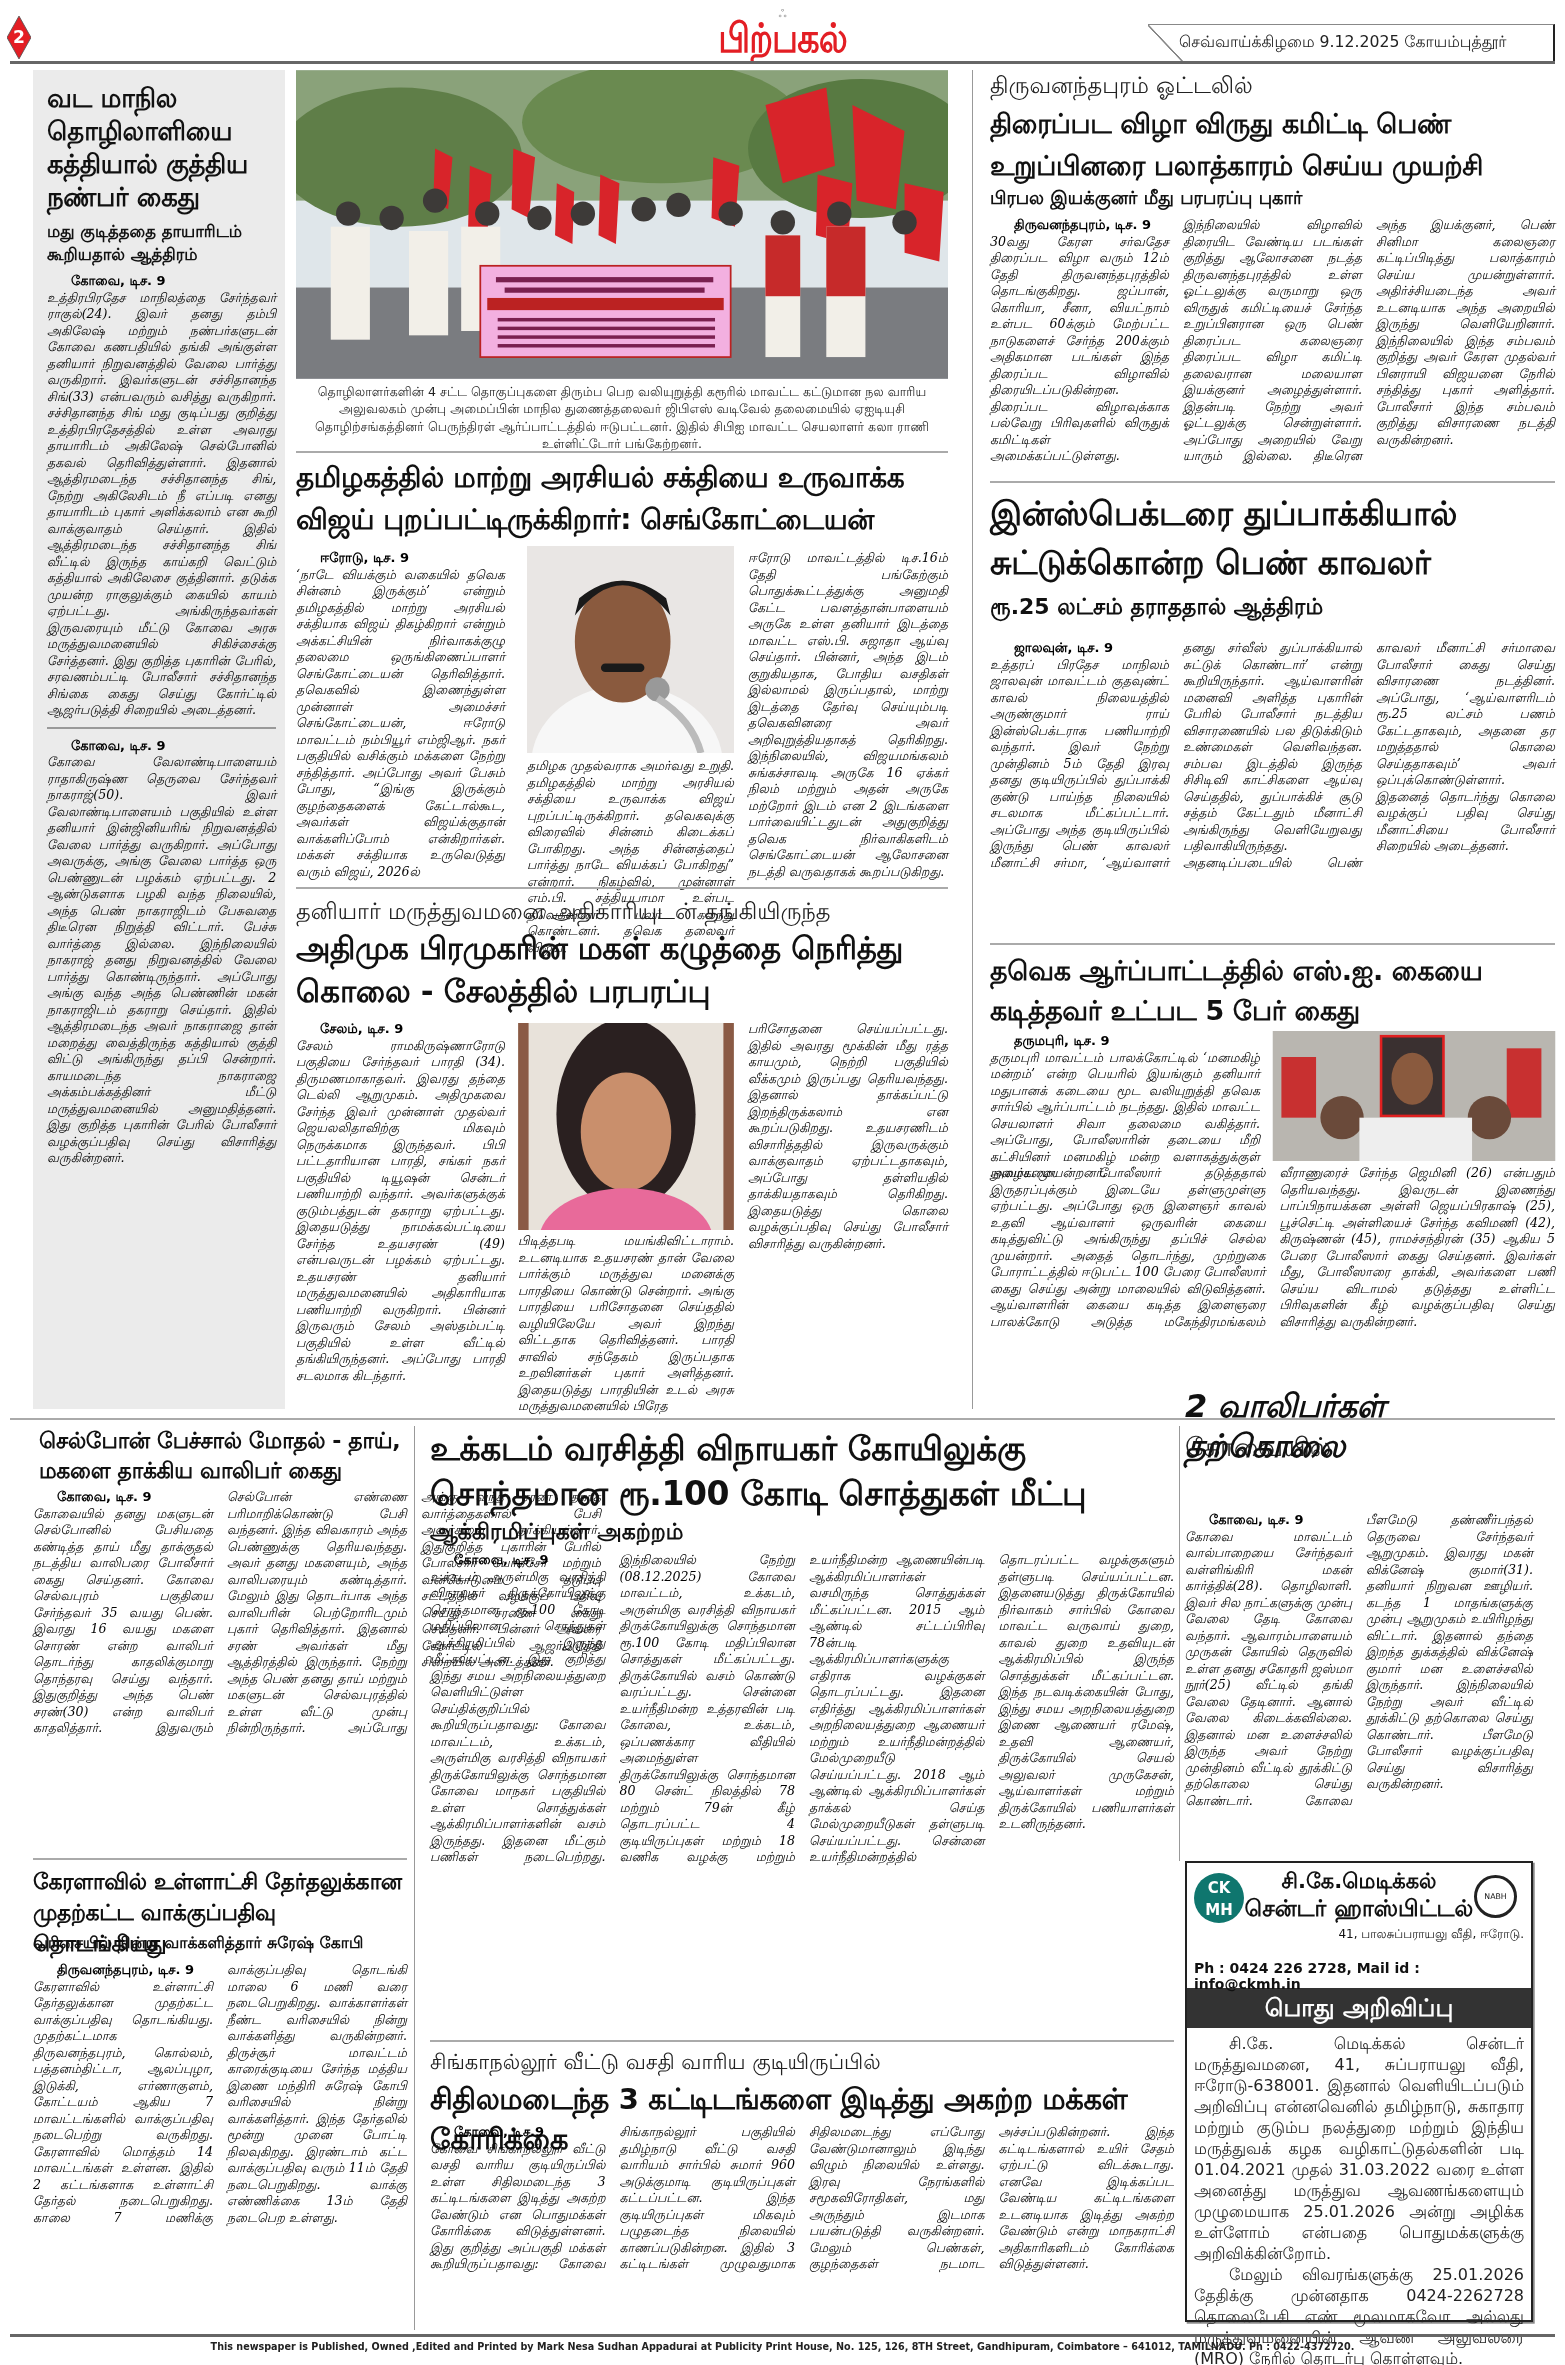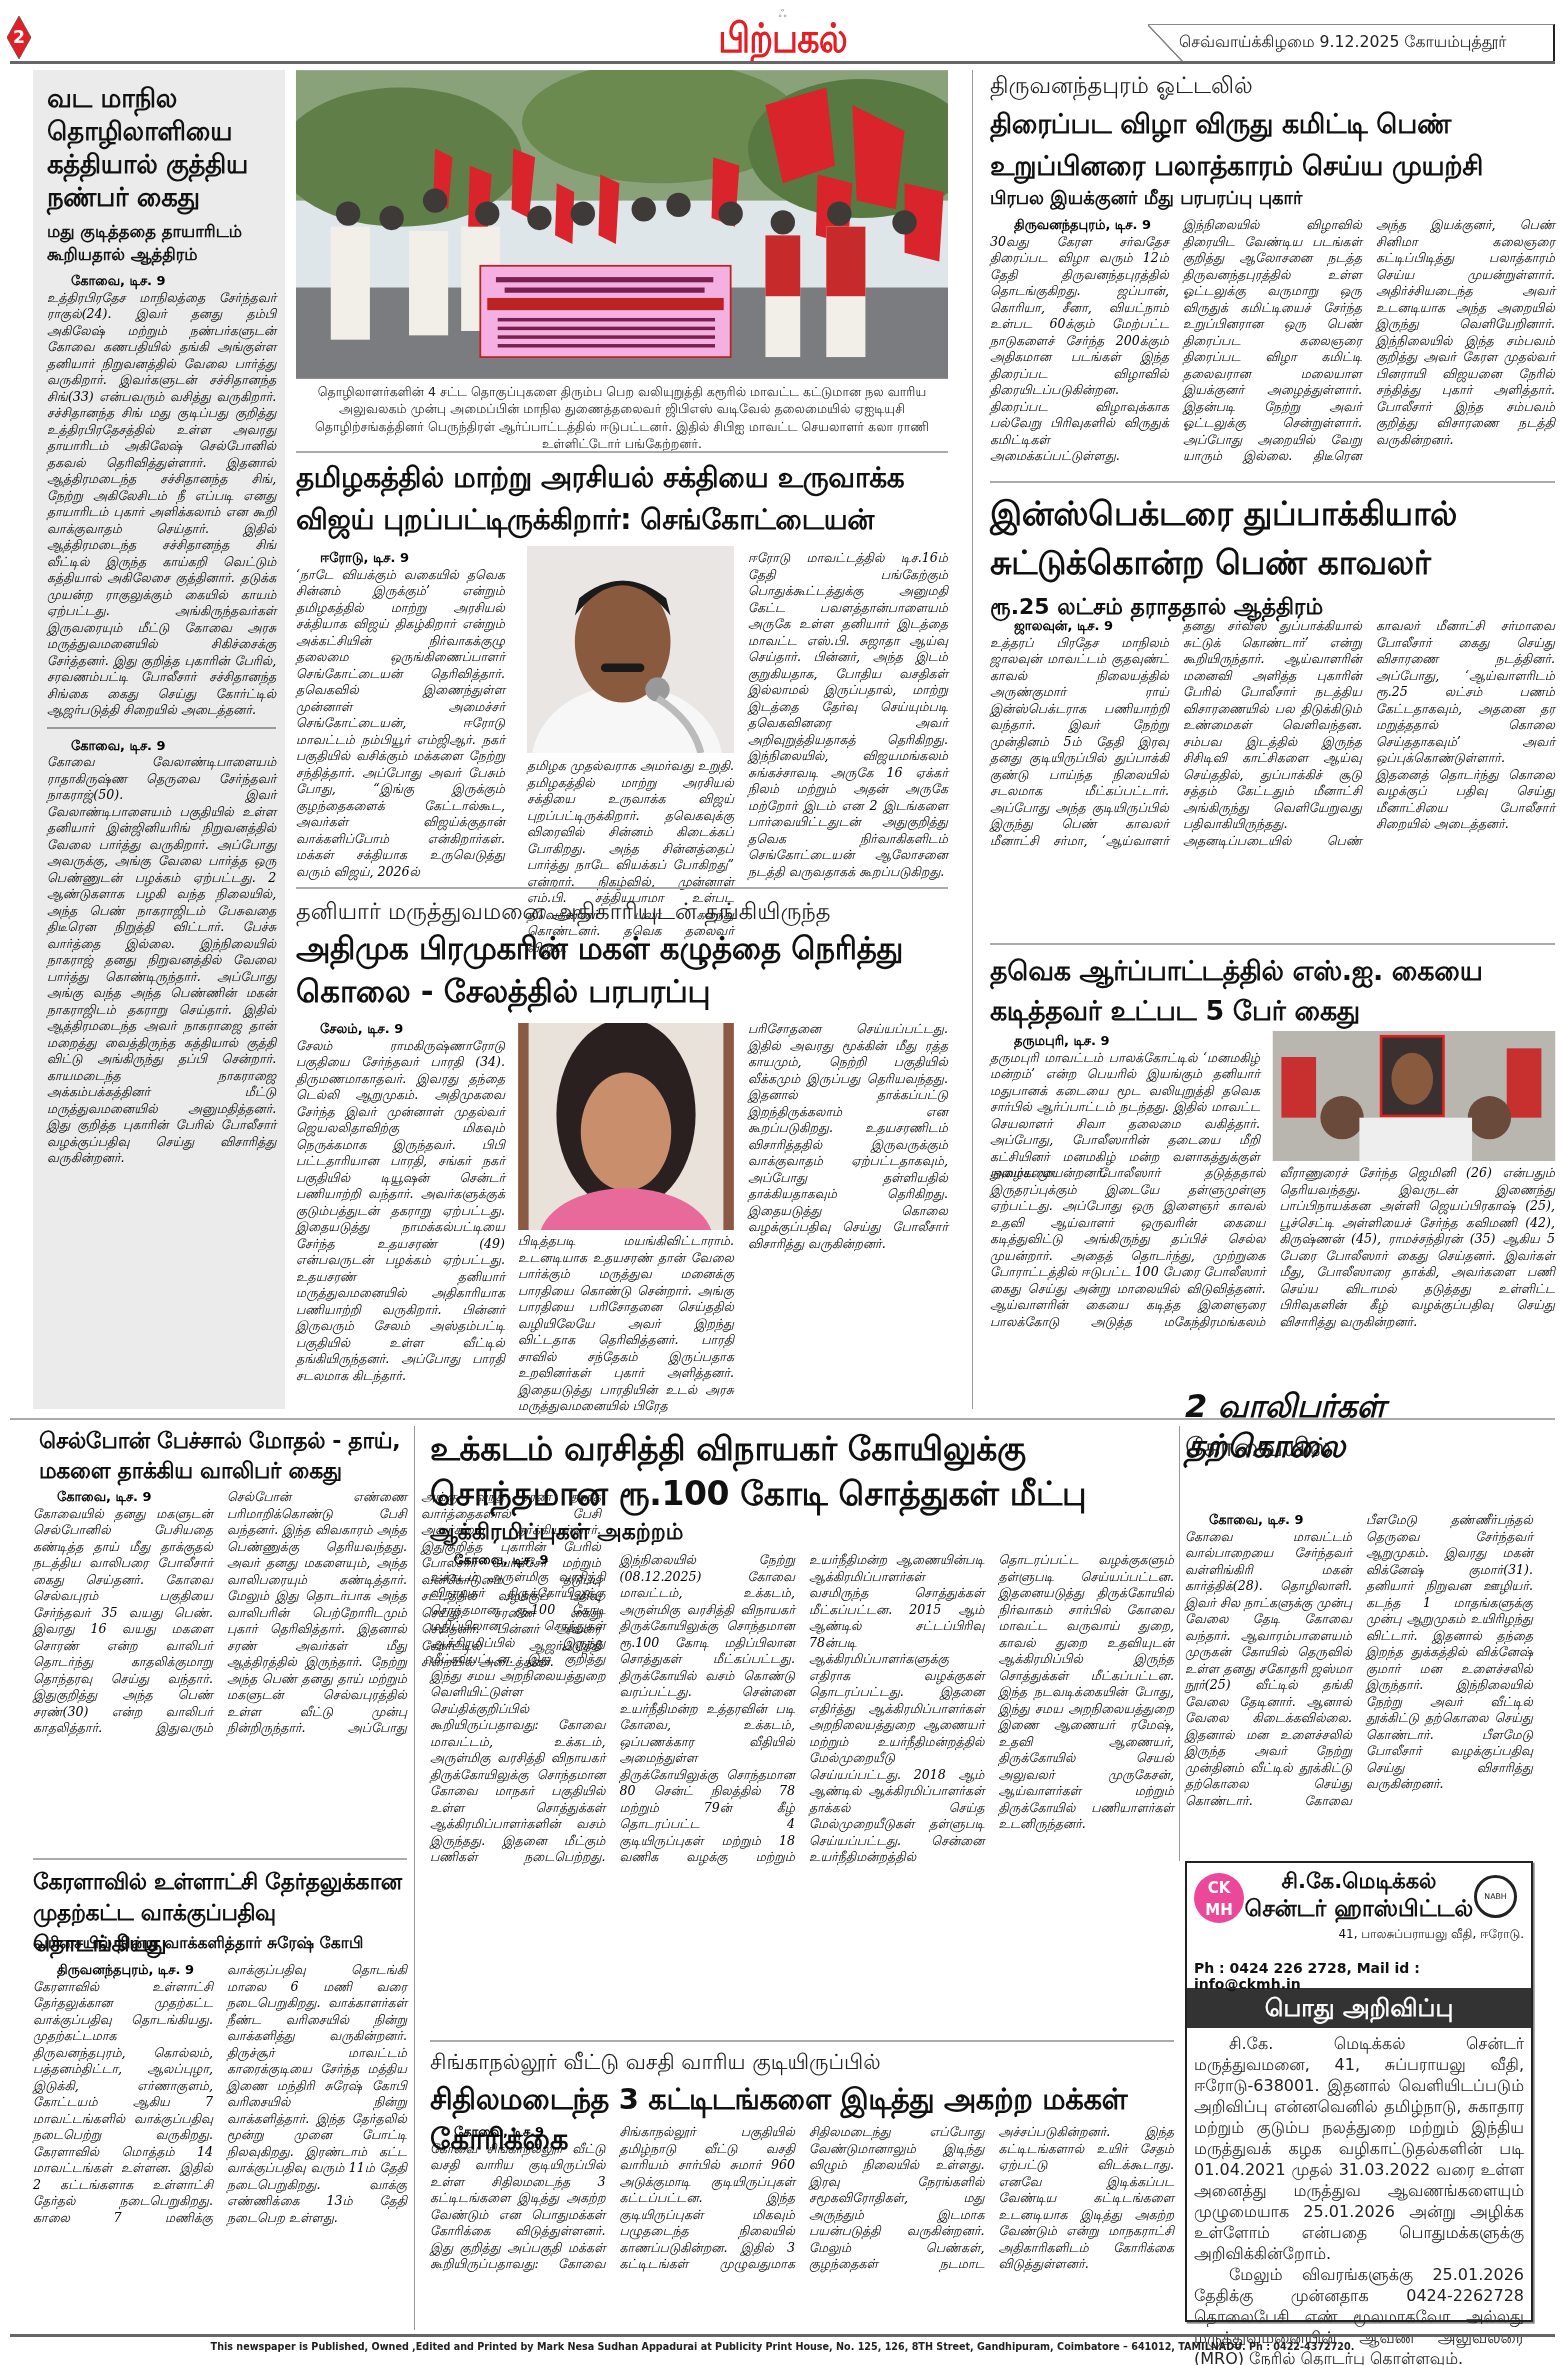--- a/index.html
+++ b/index.html
@@ -31,21 +31,21 @@
 
   
   .c1box { left: 33px; top: 70px; width: 252px; height: 1339px; background: #ebebeb; padding: 12px 8.7px 0 14px; }
   .c1box .hl { font-size: 26px; line-height: 33px; }
   .c1box .sub { font-size: 16.5px; line-height: 22.6px; margin-top: 7px; }
   .c1box .body { margin-top: 7px; }
   .c1box .rule { margin: 8.7px 0; background: #999; }
 
   
   .ad { left: 1185px; top: 1861px; width: 348px; height: 461px; border: 2.6px solid #222; box-shadow: 1.7px 1.7px 0 #888; padding: 5.2px 7px; font-family: "DejaVu Sans", sans-serif; }
-  .ad .logo-left { position: absolute; left: 0; top: 5.2px; width: 50px; height: 50px; border-radius: 50%; background: #ec4899; color: #fff; font-weight: bold; font-size: 15px; text-align: center; line-height: 22.6px; padding-top: 3.5px; }
+  .ad .logo-left { position: absolute; left: 0; top: 5.2px; width: 50px; height: 50px; border-radius: 50%; background: #0f766e; color: #fff; font-weight: bold; font-size: 15px; text-align: center; line-height: 22.6px; padding-top: 3.5px; }
   .ad .logo-right { position: absolute; right: 7px; top: 7px; width: 43px; height: 43px; border-radius: 50%; border: 3.5px solid #222; font-size: 7.8px; text-align: center; line-height: 37px; }
   .ad .title1 { text-align: center; font-size: 21px; font-weight: bold; line-height: 26px; }
   .ad .title2 { text-align: center; font-size: 22.6px; font-weight: bold; line-height: 28px; }
   .ad .addr { text-align: right; font-size: 12px; margin-top: 5.2px; }
   .ad .ph { text-align: left; font-size: 14px; font-weight: bold; margin-top: 18px; }
   .ad .banner { background: #333; color: #fff; text-align: center; font-size: 24px; font-weight: bold; line-height: 40px; margin: 7px -7px 5.2px -7px; }
   .ad .notice { font-size: 16px; line-height: 21px; text-align: justify; color: #222; }
   .ad .sign { text-align: right; font-size: 12px; margin-top: 3.5px; }
 
   .footer-rule { left: 10.4px; top: 2334px; width: 1545px; height: 2.6px; background: #666; }
@@ -197,21 +197,21 @@
   <div class="abs body cols3" style="left:990px;top:217px;width:565px;height:261px;">
     <span class="dl">திருவனந்தபுரம், டிச. 9</span>
     <span>30வது கேரள சர்வதேச திரைப்பட விழா வரும் 12ம் தேதி திருவனந்தபுரத்தில் தொடங்குகிறது. ஜப்பான், கொரியா, சீனா, வியட்நாம் உள்பட 60க்கும் மேற்பட்ட நாடுகளைச் சேர்ந்த 200க்கும் அதிகமான படங்கள் இந்த திரைப்பட விழாவில் திரையிடப்படுகின்றன. திரைப்பட விழாவுக்காக பல்வேறு பிரிவுகளில் விருதுக் கமிட்டிகள் அமைக்கப்பட்டுள்ளது. இந்நிலையில் விழாவில் திரையிட வேண்டிய படங்கள் குறித்து ஆலோசனை நடத்த திருவனந்தபுரத்தில் உள்ள ஓட்டலுக்கு வருமாறு ஒரு விருதுக் கமிட்டியைச் சேர்ந்த உறுப்பினரான ஒரு பெண் திரைப்பட கலைஞரை திரைப்பட விழா கமிட்டி தலைவரான மலையாள இயக்குனர் அழைத்துள்ளார். இதன்படி நேற்று அவர் ஓட்டலுக்கு சென்றுள்ளார். அப்போது அறையில் வேறு யாரும் இல்லை. திடீரென அந்த இயக்குனர், பெண் சினிமா கலைஞரை கட்டிப்பிடித்து பலாத்காரம் செய்ய முயன்றுள்ளார். அதிர்ச்சியடைந்த அவர் உடனடியாக அந்த அறையில் இருந்து வெளியேறினார். இந்நிலையில் இந்த சம்பவம் குறித்து அவர் கேரள முதல்வர் பினராயி விஜயனை நேரில் சந்தித்து புகார் அளித்தார். போலீசார் இந்த சம்பவம் குறித்து விசாரணை நடத்தி வருகின்றனர்.</span>
   </div>
 </article>
 <div class="abs rule" style="left:990px;top:481px;width:565px;"></div>
 
 <article>
   <h2 class="abs hl" style="left:990px;top:489px;width:565px;font-size:33px;line-height:49px;">இன்ஸ்பெக்டரை துப்பாக்கியால் சுட்டுக்கொன்ற பெண் காவலர்</h2>
   <h3 class="abs sub" style="left:990px;top:593px;width:565px;font-size:22px;line-height:28px;">ரூ.25 லட்சம் தராததால் ஆத்திரம்</h3>
-  <div class="abs body cols3" style="left:990px;top:618px;width:565px;height:310px;">
+  <div class="abs body cols3" style="left:990px;top:640px;width:565px;height:310px;">
     <span class="dl">ஜாலவுன், டிச. 9</span>
     <span>உத்தரப் பிரதேச மாநிலம் ஜாலவுன் மாவட்டம் குதவுண்ட் காவல் நிலையத்தில் அருண்குமார் ராய் இன்ஸ்பெக்டராக பணியாற்றி வந்தார். இவர் நேற்று முன்தினம் 5ம் தேதி இரவு தனது குடியிருப்பில் துப்பாக்கி குண்டு பாய்ந்த நிலையில் சடலமாக மீட்கப்பட்டார். அப்போது அந்த குடியிருப்பில் இருந்து பெண் காவலர் மீனாட்சி சர்மா, ‘ஆய்வாளர் தனது சர்வீஸ் துப்பாக்கியால் சுட்டுக் கொண்டார்’ என்று கூறியிருந்தார். ஆய்வாளரின் மனைவி அளித்த புகாரின் பேரில் போலீசார் நடத்திய விசாரணையில் பல திடுக்கிடும் உண்மைகள் வெளிவந்தன. சம்பவ இடத்தில் இருந்த சிசிடிவி காட்சிகளை ஆய்வு செய்ததில், துப்பாக்கிச் சூடு சத்தம் கேட்டதும் மீனாட்சி அங்கிருந்து வெளியேறுவது பதிவாகியிருந்தது. அதனடிப்படையில் பெண் காவலர் மீனாட்சி சர்மாவை போலீசார் கைது செய்து விசாரணை நடத்தினர். அப்போது, ‘ஆய்வாளரிடம் ரூ.25 லட்சம் பணம் கேட்டதாகவும், அதனை தர மறுத்ததால் கொலை செய்ததாகவும்’ அவர் ஒப்புக்கொண்டுள்ளார். இதனைத் தொடர்ந்து கொலை வழக்குப் பதிவு செய்து மீனாட்சியை போலீசார் சிறையில் அடைத்தனர்.</span>
   </div>
 </article>
 <div class="abs rule" style="left:990px;top:943px;width:565px;"></div>
 
 <article>
   <h2 class="abs hl" style="left:990px;top:951px;width:565px;font-size:27px;line-height:40px;">தவெக ஆர்ப்பாட்டத்தில் எஸ்.ஐ. கையை கடித்தவர் உட்பட 5 பேர் கைது</h2>
   <div class="abs body" style="left:990px;top:1033px;width:270px;">
     <span class="dl">தருமபுரி, டிச. 9</span>

